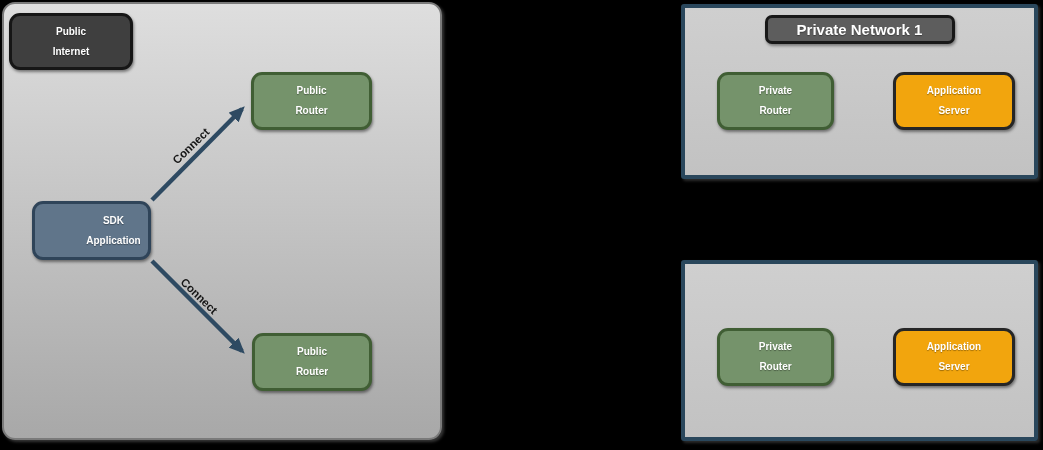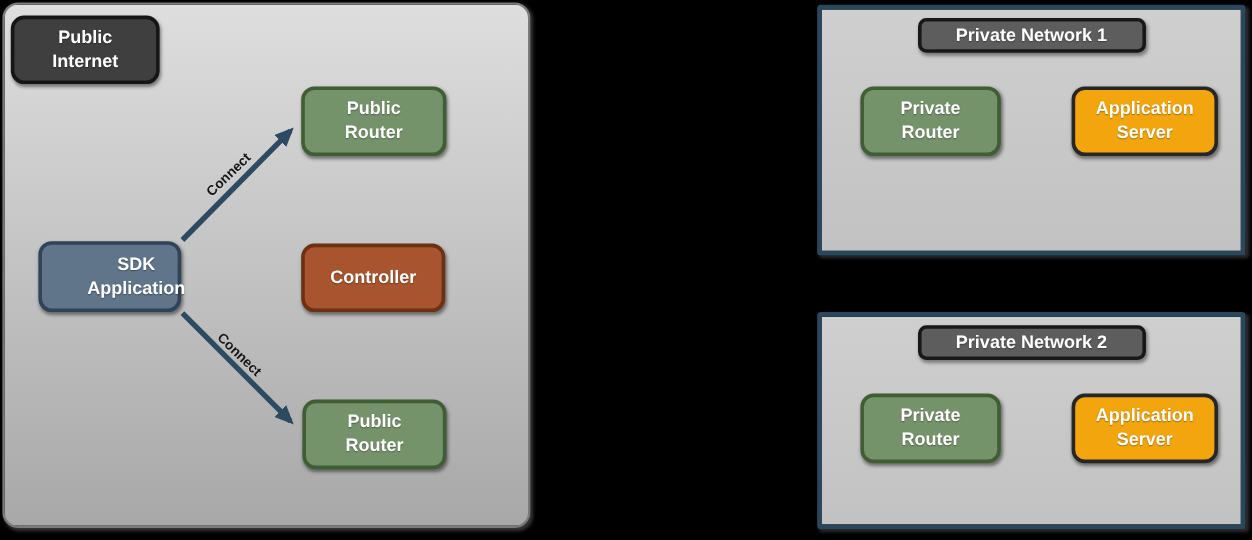--- a/index.html
+++ b/index.html
@@ -29,35 +29,35 @@
   .zone-private {
     position: absolute;
     left: 681px;
     width: 357px;
     box-sizing: border-box;
     background: linear-gradient(#cfcfcf, #c2c2c2);
     border: 4px solid #2a475c;
     border-radius: 3px;
     box-shadow: 2px 2px 3px rgba(50,50,50,0.9);
   }
-  .zone-private.pn1 { top: 4px; height: 209px; }
+  .zone-private.pn1 { top: 4px; height: 175px; }
   .zone-private.pn2 { top: 260px; height: 181px; }
 
   
   .node {
     position: absolute;
     box-sizing: border-box;
     display: flex;
     align-items: center;
     justify-content: center;
     text-align: center;
     border-radius: 11px;
     color: #ffffff;
     font-weight: 700;
-    font-size: 15px;
+    font-size: 10px;
     line-height: 20px;
     white-space: pre-line;
     text-shadow: 0 1px 1px rgba(0,0,0,0.35);
     box-shadow: 1px 2px 3px rgba(0,0,0,0.45);
   }
   .node-dark   { background: #3f3f3f; border: 3px solid #161616; }
   .node-green  { background: #75936b; border: 3px solid #405e34; }
   .node-blue   { background: #60758a; border: 3px solid #2f4459; padding-left: 44px; }
   .node-rust   { background: #a8542f; border: 3px solid #6c3012; }
   .node-orange { background: #f2a50d; border: 3px solid #262626; }
@@ -115,21 +115,20 @@
 <div class="zone-public">
   <div class="node node-dark pos-public-internet">Public
 Internet</div>
 
   <div class="node node-green pos-public-router-top">Public
 Router</div>
 
   <div class="node node-blue pos-sdk-application">SDK
 Application</div>
 
-  <div class="node node-rust pos-controller">Controller</div>
 
   <div class="node node-green pos-public-router-bottom">Public
 Router</div>
 </div>
 
 <svg class="arrow-layer" width="1043" height="450" viewBox="0 0 1043 450" xmlns="http://www.w3.org/2000/svg">
   <defs>
     <marker id="arrowhead" markerUnits="userSpaceOnUse" markerWidth="16" markerHeight="14" refX="12" refY="7" orient="auto">
       <polygon points="0,0 16,7 0,14" fill="#2e4a62"></polygon>
     </marker>
@@ -145,20 +144,19 @@
   <div class="pn-header">Private Network 1</div>
 
   <div class="node node-green pos-private-router">Private
 Router</div>
 
   <div class="node node-orange pos-application-server">Application
 Server</div>
 </div>
 
 <div class="zone-private pn2">
-  <div class="pn-header">Private Network 2</div>
 
   <div class="node node-green pos-private-router">Private
 Router</div>
 
   <div class="node node-orange pos-application-server">Application
 Server</div>
 </div>
 
 </body></html>

